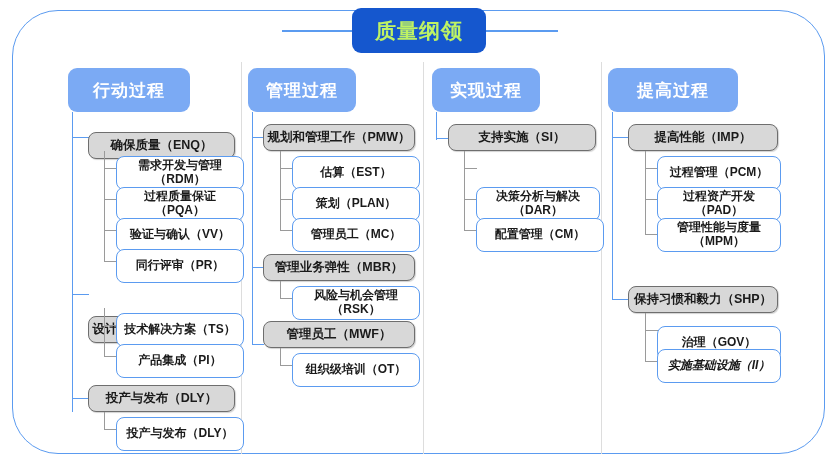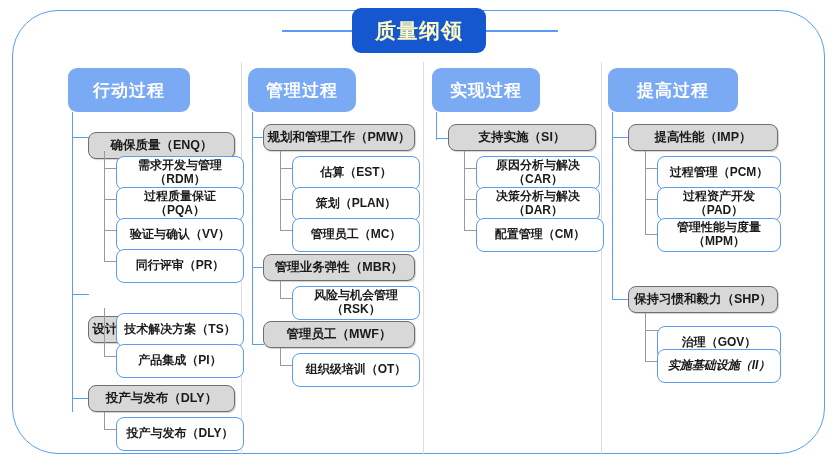--- a/index.html
+++ b/index.html
@@ -30,21 +30,21 @@
     width:276px;height:1.6px;
     background:#5B9BF0;
   }
   .title-box{
     position:absolute;
     left:352px;top:8px;
     width:134px;height:45px;
     background:#1557CE;
     border-radius:9px;
     display:flex;align-items:center;justify-content:center;
-    color:#fef9c3;
+    color:#bef264;
     font-size:21px;font-weight:bold;
     letter-spacing:1px;
     box-sizing:border-box;
   }
   
   .col-header{
     position:absolute;
     height:44px;
     background:#7BAAF4;
     border-radius:9px;
@@ -131,21 +131,21 @@
 
   <div class="h-line gray" style="left:104px;top:356px;width:13px;"></div>
   <div class="leaf-box" style="left:116px;top:344px;width:128px;height:24px;">产品集成（PI）</div>
 
   <div class="h-line" style="left:72px;top:398px;width:17px;"></div>
   <div class="group-box" style="left:88px;top:385px;width:147px;height:27px;">投产与发布（DLY）</div>
   <div class="v-line gray" style="left:104px;top:412px;height:17px;"></div>
   <div class="h-line gray" style="left:104px;top:429px;width:13px;"></div>
   <div class="leaf-box" style="left:116px;top:417px;width:128px;height:24px;">投产与发布（DLY）</div>
 
-  <div class="col-header" style="left:248px;top:68px;width:108px;border-radius:10px;">管理过程</div>
+  <div class="col-header" style="left:248px;top:68px;width:108px;">管理过程</div>
   <div class="v-line" style="left:252px;top:112px;height:232px;"></div>
 
   <div class="h-line" style="left:252px;top:137px;width:12px;"></div>
   <div class="group-box" style="left:263px;top:124px;width:152px;height:27px;">规划和管理工作（PMW）</div>
   <div class="v-line gray" style="left:280px;top:151px;height:79px;"></div>
 
   <div class="h-line gray" style="left:280px;top:168px;width:13px;"></div>
   <div class="leaf-box" style="left:292px;top:156px;width:128px;height:24px;">估算（EST）</div>
 
   <div class="h-line gray" style="left:280px;top:199px;width:13px;"></div>
@@ -167,21 +167,20 @@
   <div class="leaf-box" style="left:292px;top:353px;width:128px;height:24px;">组织级培训（OT）</div>
 
   <div class="col-header" style="left:432px;top:68px;width:108px;">实现过程</div>
   <div class="v-line" style="left:436px;top:112px;height:28px;"></div>
   <div class="h-line" style="left:436px;top:138px;width:13px;"></div>
 
   <div class="group-box" style="left:448px;top:124px;width:148px;height:27px;">支持实施（SI）</div>
   <div class="v-line gray" style="left:464px;top:151px;height:79px;"></div>
 
   <div class="h-line gray" style="left:464px;top:168px;width:13px;"></div>
-  <div class="leaf-box" style="left:476px;top:156px;width:124px;height:24px;">原因分析与解决（CAR）</div>
 
   <div class="h-line gray" style="left:464px;top:199px;width:13px;"></div>
   <div class="leaf-box" style="left:476px;top:187px;width:124px;height:24px;">决策分析与解决（DAR）</div>
 
   <div class="h-line gray" style="left:464px;top:230px;width:13px;"></div>
   <div class="leaf-box" style="left:476px;top:218px;width:128px;height:24px;">配置管理（CM）</div>
 
   <div class="col-header" style="left:608px;top:68px;width:130px;">提高过程</div>
   <div class="v-line" style="left:612px;top:112px;height:188px;"></div>
 

